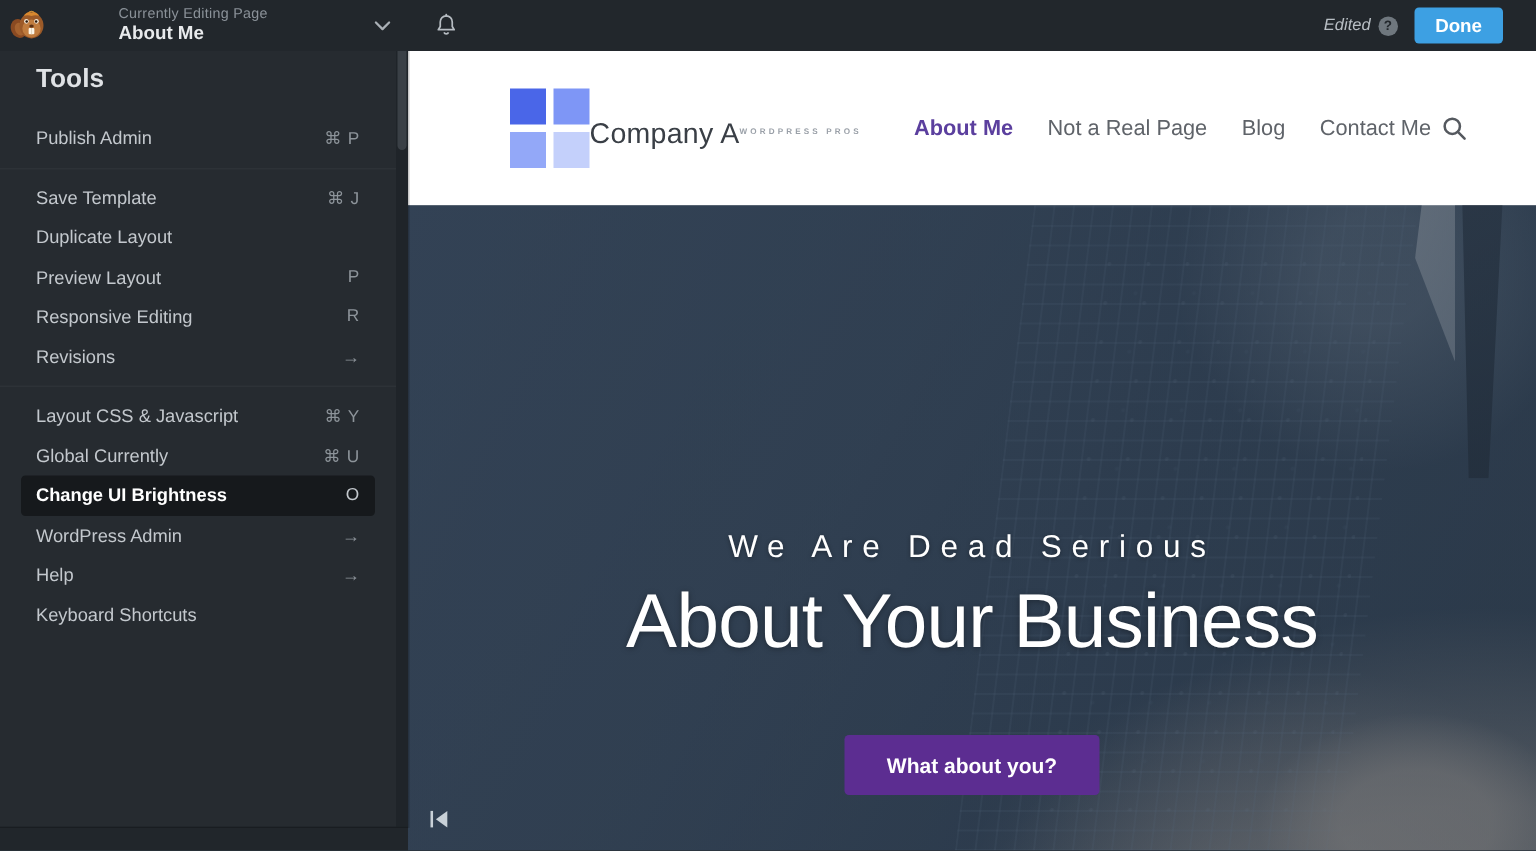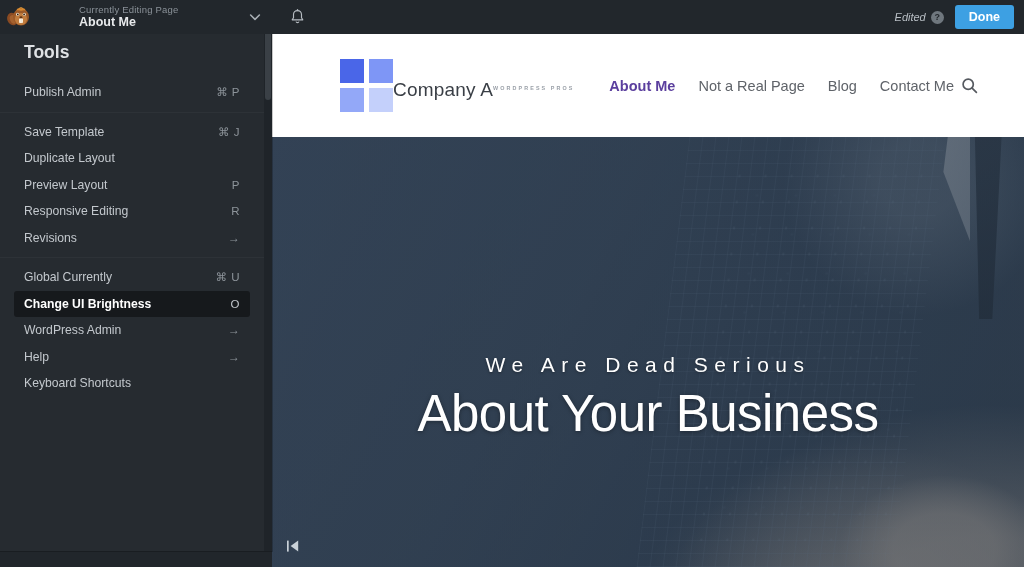--- a/index.html
+++ b/index.html
@@ -40,21 +40,21 @@
     display: block; white-space: nowrap; margin-top: 1px;
   }
   .chev {
     flex: 0 0 14px; width: 14px; height: 14px;
     color: #aab0b6; margin-left: 6px;
   }
   .tb-right {
     flex: 1 1 auto; height: 34px;
     display: flex; align-items: center;
     background: #22272c;
-    padding-left: 8px; padding-right: 10px;
+    padding-left: 8px; padding-right: 22px;
   }
   .bell {
     width: 34px; height: 34px; display: flex;
     align-items: center; justify-content: center;
     color: #b6bcc2; cursor: pointer;
   }
   .tb-spacer { flex: 1 1 auto; }
   .edited {
     font-size: 11px; font-style: italic; color: #b9bfc5;
     margin-right: 5px; white-space: nowrap;
@@ -353,20 +353,24 @@
           <li class="menu-item">
             <span class="mlabel">Responsive Editing</span>
             <span class="mkey">R</span>
           </li>
           <li class="menu-item">
             <span class="mlabel">Revisions</span>
             <span class="marrow">→</span>
           </li>
           <li class="menu-sep"></li>
           <li class="menu-item">
+            <span class="mlabel">Layout CSS &amp; Javascript</span>
+            <span class="mkey">⌘ Y</span>
+          </li>
+          <li class="menu-item">
             <span class="mlabel">Global Currently</span>
             <span class="mkey">⌘ U</span>
           </li>
           <li class="menu-item active">
             <span class="mlabel">Change UI Brightness</span>
             <span class="mkey">O</span>
           </li>
           <li class="menu-item">
             <span class="mlabel">WordPress Admin</span>
             <span class="marrow">→</span>
@@ -421,20 +425,21 @@
       <div class="hero-grid"></div>
       <div class="hero-blocks"></div>
       <div class="hero-shirt"></div>
       <div class="hero-tie"></div>
       <div class="hero-hands"></div>
       <div class="hero-overlay"></div>
 
       <div class="hero-content">
         <div class="hero-sub">We Are Dead Serious</div>
         <div class="hero-title">About Your Business</div>
+        <button class="hero-btn">What about you?</button>
       </div>
     </div>
 
     <span class="collapse-btn">
       <svg width="18" height="18" viewBox="0 0 18 18">
         <rect x="3" y="3.6" width="1.7" height="11" fill="currentColor"></rect>
         <path d="M14.2 3.6 L6.6 9.1 L14.2 14.6 Z" fill="currentColor"></path>
       </svg>
     </span>
   </div>

